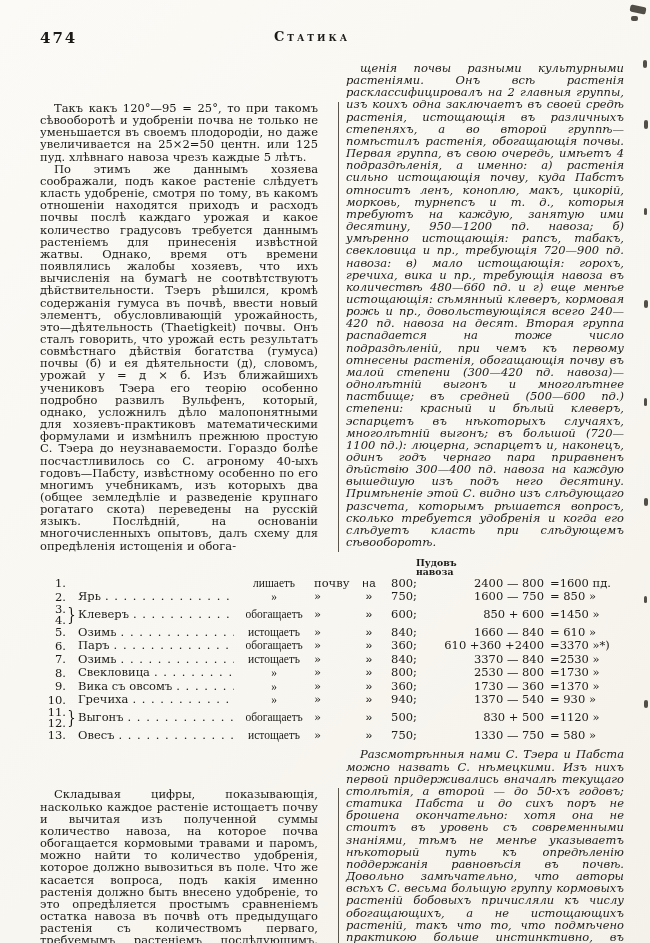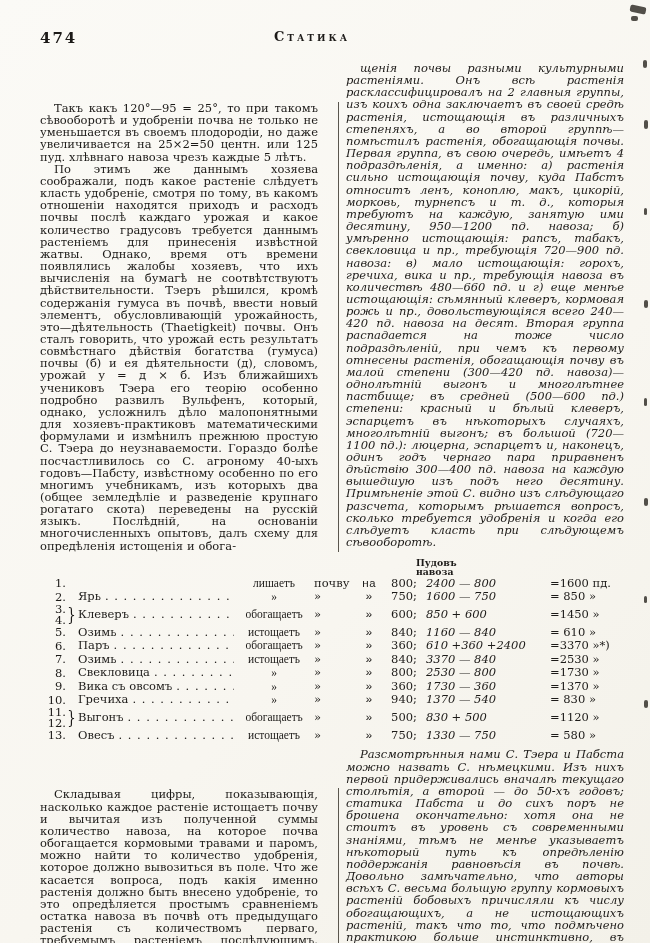--- a/index.html
+++ b/index.html
@@ -39,21 +39,21 @@
   .t-row{display:flex;align-items:center;font-size:11.5px;line-height:13.5px;}
   .c-num{width:26px;flex:none;text-align:right;font-size:11.5px;line-height:11px;}
   .c-num .n2:empty{display:none;}
   .c-brace{width:9px;flex:none;font-size:19px;line-height:1;display:flex;align-items:center;transform:scaleX(.7);}
   .c-name{flex:none;white-space:nowrap;padding-left:3px;}
   .c-dots{flex:1;overflow:hidden;white-space:nowrap;letter-spacing:1px;padding-left:4px;}
   .c-verb{width:80px;flex:none;text-align:center;white-space:nowrap;font-family:Liberation Serif, serif;}
   .c-obj1{width:42px;flex:none;text-align:left;}
   .c-obj2{width:26px;flex:none;text-align:center;font-family:Liberation Mono, monospace;}
   .c-qty{width:44px;flex:none;text-align:center;}
-  .c-expr{width:118px;flex:none;text-align:left;white-space:nowrap;font-style:italic;}
+  .c-expr{width:118px;flex:none;text-align:right;white-space:nowrap;}
   .c-result{width:74px;flex:none;text-align:left;padding-left:6px;white-space:nowrap;}
   
   .bottom{margin-top:4px;}
   
   .fn-rule{width:128px;border-top:1px solid #46423c;margin:7px 0 4px -7px;}
   p.footnote{margin:0;font-size:9.8px;line-height:11px;text-indent:16px;text-align:left;word-spacing:2px;}
   
   .artifact{position:absolute;background:#35312c;border-radius:2px;opacity:.85;}
   .a1{top:6px;right:4px;width:16px;height:7px;transform:rotate(12deg);}
   .a2{top:16px;right:12px;width:7px;height:5px;}
@@ -144,21 +144,21 @@
       <div class="c-num">
           <div class="n1">5.</div>
         </div>
       <div class="c-brace"></div>
       <div class="c-name">Озимь</div>
       <div class="c-dots">. . . . . . . . . . . . . . . . . . . . . . .</div>
       <div class="c-verb">истощаетъ</div>
       <div class="c-obj1">»</div>
       <div class="c-obj2">»</div>
       <div class="c-qty">840;</div>
-      <div class="c-expr">1160 — 840</div>
+      <div class="c-expr">1660 — 840</div>
       <div class="c-result">= 610 »</div>
     </div>
 
     <div class="t-row">
       <div class="c-num">
           <div class="n1">6.</div>
         </div>
       <div class="c-brace"></div>
       <div class="c-name">Паръ</div>
       <div class="c-dots">. . . . . . . . . . . . . . . . . . . . . . .</div>
@@ -220,21 +220,21 @@
           <div class="n1">10.</div>
         </div>
       <div class="c-brace"></div>
       <div class="c-name">Гречиха</div>
       <div class="c-dots">. . . . . . . . . . . . . . . . . . . . . .</div>
       <div class="c-verb">»</div>
       <div class="c-obj1">»</div>
       <div class="c-obj2">»</div>
       <div class="c-qty">940;</div>
       <div class="c-expr">1370 — 540</div>
-      <div class="c-result">= 830 »</div>
+      <div class="c-result">= 930 »</div>
     </div>
 
     <div class="t-row">
       <div class="c-num">
           <div class="n1">11.</div>
           <div class="n2">12.</div>
         </div>
       <div class="c-brace">}</div>
       <div class="c-name">Выгонъ</div>
       <div class="c-dots">. . . . . . . . . . . . . . . . . . . . .</div>

